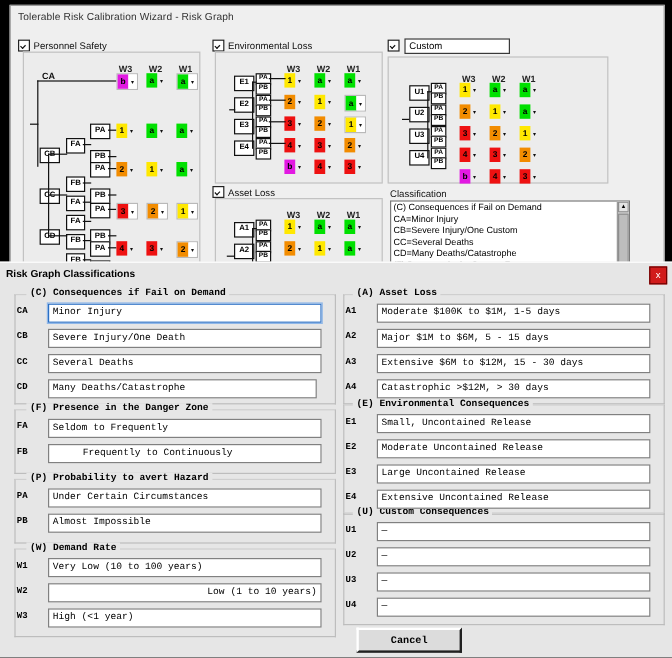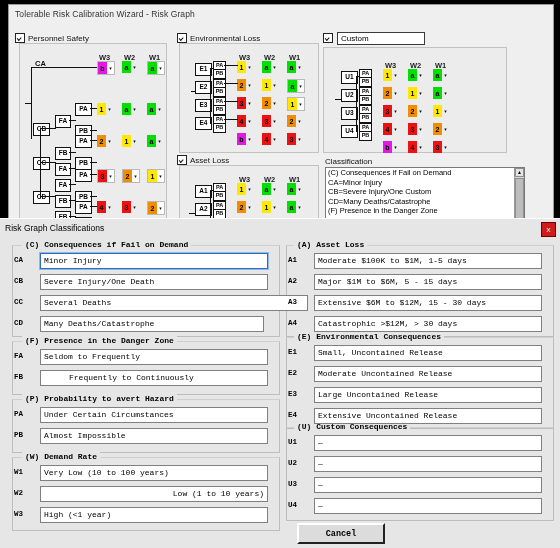--- a/index.html
+++ b/index.html
@@ -30,21 +30,21 @@
 
   
   .clsbox{position:absolute;background:#fff;border:1px solid #7a7a7a;overflow:hidden;}
   .clsrow{font-size:7.5px;color:#000;line-height:9.6px;white-space:nowrap;padding-left:2px;}
   .sbar{position:absolute;right:0;top:0;width:9px;bottom:0;background:#d9d9d9;border-left:1px solid #9a9a9a;}
   .sbtn{position:absolute;left:0;right:0;top:0;height:9px;background:#e4e4e4;border:1px solid #8e8e8e;box-sizing:border-box;font-size:5px;text-align:center;line-height:7px;}
   .sthumb{position:absolute;left:0;right:0;top:10px;height:46px;background:#bdbdbd;border:1px solid #8e8e8e;box-sizing:border-box;}
 
   
   .dlg{position:absolute;left:0;top:218px;width:560px;height:330px;background:#e6e6e6;border-top:1px solid #fff;font-family:"Liberation Mono",monospace;}
-  .dlg-title{position:absolute;left:5px;top:4px;font-size:8.5px;font-weight:normal;color:#000;font-family:"Liberation Sans",sans-serif;text-align:center;}
+  .dlg-title{position:absolute;left:5px;top:4px;font-size:8.5px;font-weight:bold;color:#000;font-family:"Liberation Sans",sans-serif;text-align:center;}
   .closebtn{position:absolute;right:4px;top:3px;width:13px;height:13px;background:#d11b1b;border:1px solid #6d0000;color:#fff;font-size:8px;font-family:"Liberation Sans",sans-serif;display:flex;align-items:center;justify-content:center;line-height:1;}
   .grp{position:absolute;border:1px solid #bdbdbd;border-top-color:#cfcfcf;background:transparent;}
   .grp-lab{position:absolute;font-size:8px;font-weight:bold;color:#000;background:#e6e6e6;padding:0 3px;}
   .fld-lab{position:absolute;font-size:7.5px;font-weight:bold;color:#000;}
   .fld{position:absolute;background:#fff;border:1px solid #808080;box-sizing:border-box;font-size:8px;color:#000;padding:1px 3px;line-height:12px;white-space:nowrap;overflow:hidden;}
   .fld.focus{border:1px solid #2a6fc4;outline:1px solid #8fb7e8;}
   .cancel{position:absolute;background:#dcdcdc;border:2px outset #f0f0f0;border-color:#fff #767676 #767676 #fff;font-size:8.5px;font-weight:bold;color:#000;display:flex;align-items:center;justify-content:center;font-family:"Liberation Mono",monospace;}
 </style>
 </head>
 <body>
@@ -77,20 +77,21 @@
     </div>
     <div class="txtbox" style="left:328px;top:27px;width:88px;height:13px;">Custom</div>
     <div class="panel" style="left:314px;top:42px;width:182px;height:104px;"></div>
 
     <div style="position:absolute;left:316px;top:152px;font-size:8px;color:#111;">Classification</div>
     <div class="clsbox" style="left:316px;top:162px;width:198px;height:60px;">
       <div id="cls-rows">
           <div class="clsrow">(C) Consequences if Fail on Demand</div>
           <div class="clsrow">  CA=Minor Injury</div>
           <div class="clsrow">  CB=Severe Injury/One Custom</div>
+          <div class="clsrow">  CC=Several Deaths</div>
           <div class="clsrow">  CD=Many Deaths/Catastrophe</div>
           <div class="clsrow">(F) Presence in the Danger Zone</div>
         </div>
       <div class="sbar">
         <div class="sbtn">▲</div>
         <div class="sthumb"></div>
       </div>
     </div>
 
     <div id="wiz-dyn">
@@ -433,21 +434,21 @@
 
     <div class="grp" style="left:286px;top:208px;width:266px;height:92px;"></div>
     <div class="grp-lab" style="left:294px;top:203px;">(U) Custom Consequences</div>
 
     <div id="dlg-dyn">
         <div class="fld-lab" style="left: 14px; top: 37px;">CA</div>
         <div class="fld focus" style="left: 40px; top: 34px; width: 228px; height: 16px;">Minor Injury</div>
         <div class="fld-lab" style="left: 14px; top: 58px;">CB</div>
         <div class="fld" style="left: 40px; top: 55px; width: 228px; height: 16px;">Severe Injury/One Death</div>
         <div class="fld-lab" style="left: 14px; top: 79px;">CC</div>
-        <div class="fld" style="left: 40px; top: 76px; width: 268px; height: 16px;">Several Deaths</div>
+        <div class="fld" style="left: 40px; top: 76px; width: 228px; height: 16px;">Several Deaths</div>
         <div class="fld-lab" style="left: 14px; top: 100px;">CD</div>
         <div class="fld" style="left: 40px; top: 97px; width: 224px; height: 16px;">Many Deaths/Catastrophe</div>
         <div class="fld-lab" style="left: 14px; top: 133px;">FA</div>
         <div class="fld" style="left: 40px; top: 130px; width: 228px; height: 16px;">Seldom to Frequently</div>
         <div class="fld-lab" style="left: 14px; top: 154px;">FB</div>
         <div class="fld" style="left: 40px; top: 151px; width: 228px; height: 16px; padding-left: 28px;">Frequently to Continuously</div>
         <div class="fld-lab" style="left: 14px; top: 191px;">PA</div>
         <div class="fld" style="left: 40px; top: 188px; width: 228px; height: 16px;">Under Certain Circumstances</div>
         <div class="fld-lab" style="left: 14px; top: 212px;">PB</div>
         <div class="fld" style="left: 40px; top: 209px; width: 228px; height: 16px;">Almost Impossible</div>

